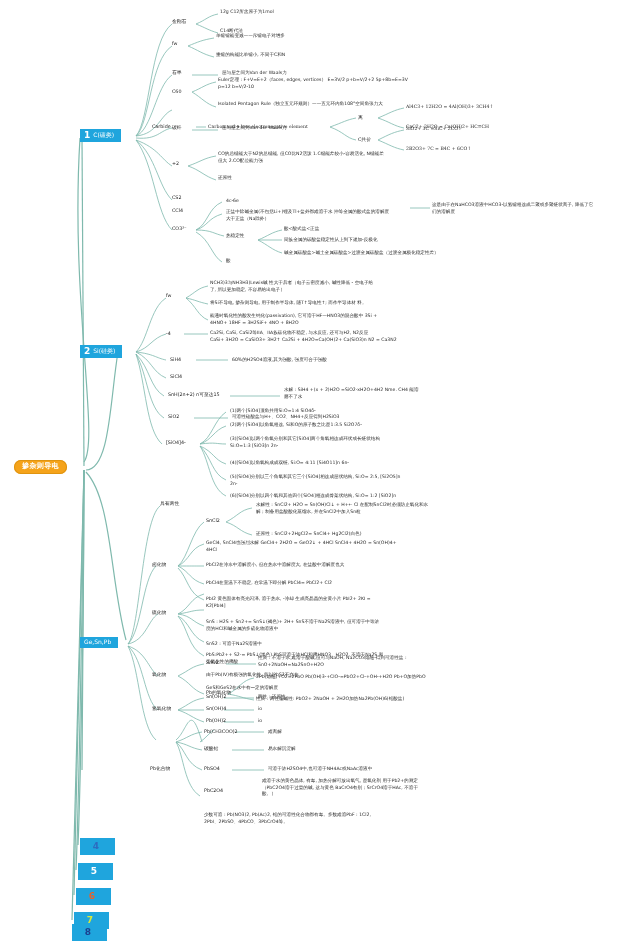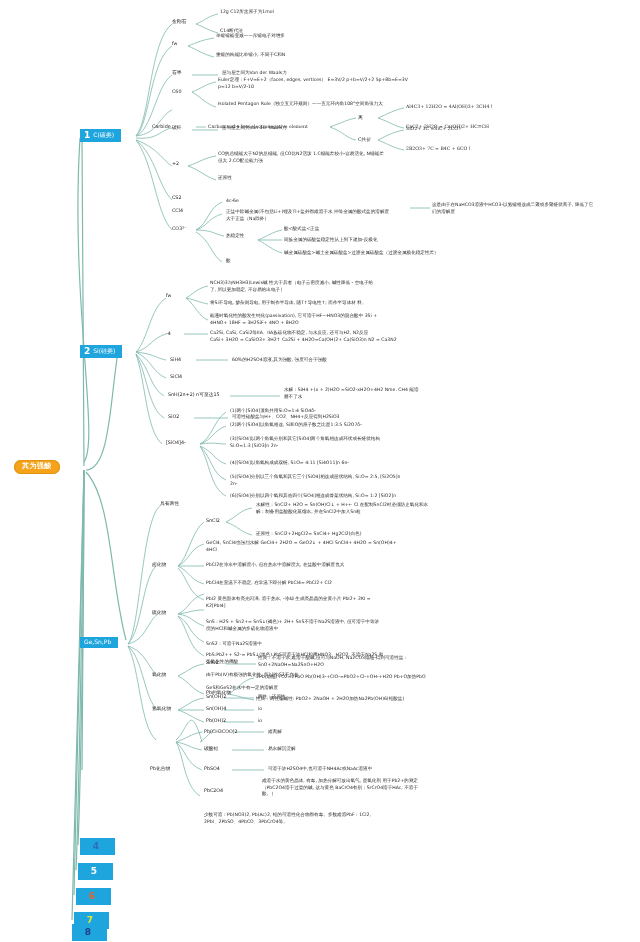--- a/index.html
+++ b/index.html
@@ -185,21 +185,21 @@
     <path d="M176 742 C188 738 190 734 202 732"></path>
     <path d="M176 742 C188 744 190 748 202 750"></path>
     <path d="M176 742 C186 750 186 764 202 770"></path>
     <path d="M176 742 C184 756 184 786 200 796"></path>
     <path d="M200 742 C206 738 208 734 214 730"></path>
     <path d="M236 732 L264 732"></path>
     <path d="M232 750 L264 750"></path>
     <path d="M232 770 L264 770"></path>
   </svg>
 
-  <div class="node root" style="left:14px;top:460px;">其为强酸</div>
+  <div class="node root" style="left:14px;top:460px;">掺杂则导电</div>
 
   <div class="node lvl1 n1" style="left:80px;top:129px;">
     <span class="num">1</span>
     <span class="txt">C(碳类)</span>
   </div>
   <div class="node lvl1 n2" style="left:80px;top:345px;">
     <span class="num">2</span>
     <span class="txt">Si(硅类)</span>
   </div>
   <div class="node lvl1 n3" style="left:80px;top:637px;">

